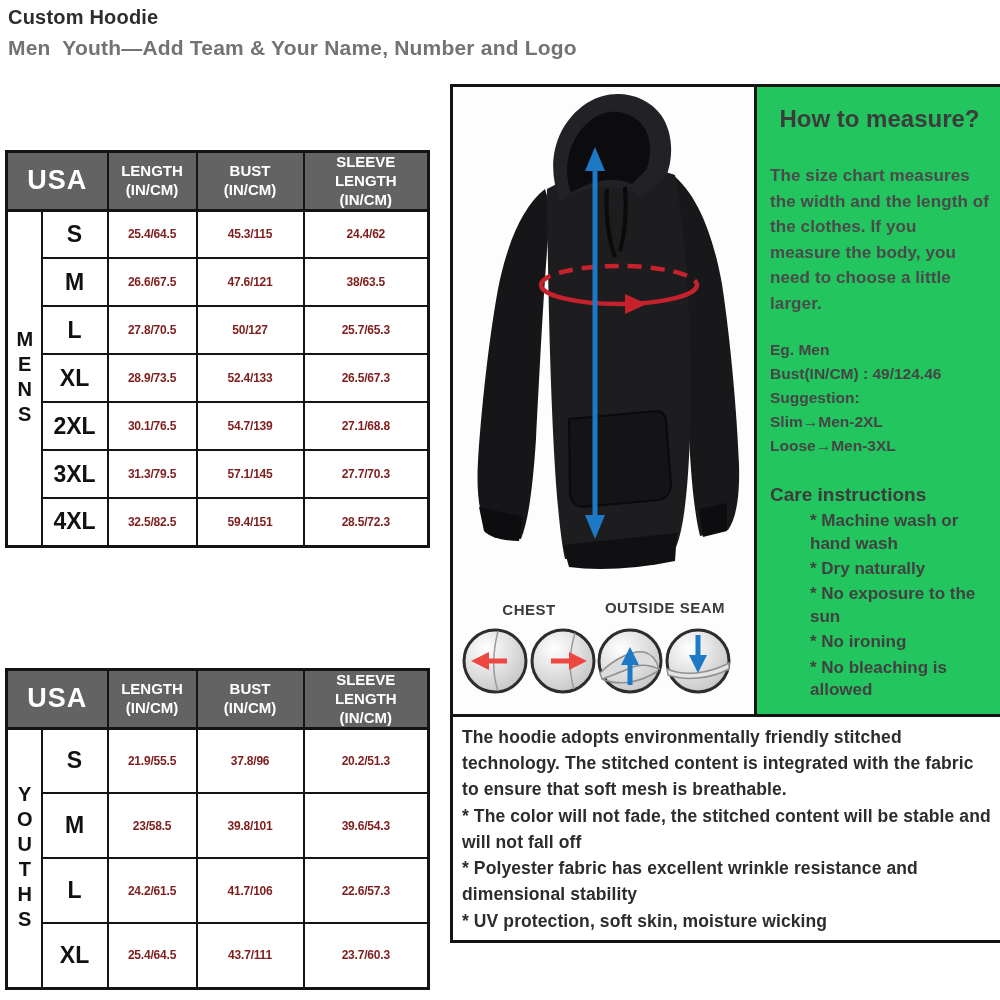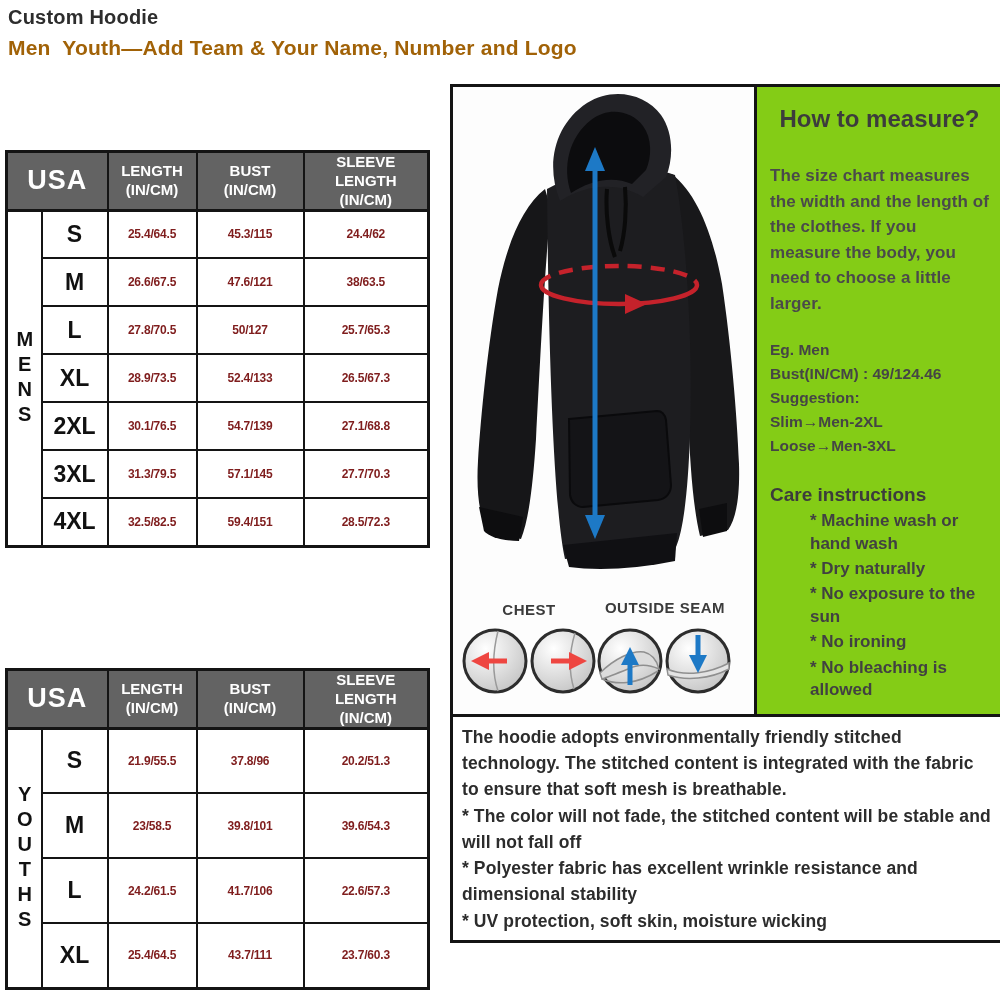--- a/index.html
+++ b/index.html
@@ -3,21 +3,21 @@
 <meta charset="utf-8">
 <style>
   * { margin:0; padding:0; box-sizing:border-box; }
   html,body { width:1000px; height:1000px; background:#fff;
               font-family:"Liberation Sans", sans-serif; color:#2e2e2e; }
   .page { position:relative; width:1000px; height:1000px; overflow:hidden; background:#fff; }
 
   
   .title-block { position:absolute; left:8px; top:6px; }
   .title { font-size:20px; font-weight:bold; color:#2d2d2d; letter-spacing:.2px; }
-  .subtitle { font-size:21px; font-weight:bold; color:#a16207; margin-top:7px; white-space:pre-wrap; letter-spacing:.2px; }
+  .subtitle { font-size:21px; font-weight:bold; color:#737373; margin-top:7px; white-space:pre-wrap; letter-spacing:.2px; }
 
   
   table.size-table { position:absolute; left:5px; border-collapse:collapse; width:422px;
                      table-layout:fixed; background:#fff; border:3px solid #141414; }
   table.size-table.mens { top:150px; }
   table.size-table.youths { top:668px; }
   table.size-table col.c-grp  { width:35px; }
   table.size-table col.c-size { width:66px; }
   table.size-table col.c-len  { width:89px; }
   table.size-table col.c-bust { width:107px; }
@@ -42,21 +42,21 @@
   .hoodie-svg { position:absolute; left:4px; top:2px; }
 
   .diag-label { position:absolute; font-size:15px; font-weight:bold; color:#3b3b3b;
                 letter-spacing:.5px; text-align:center; }
   .chest-label { left:16px; top:514px; width:120px; }
   .seam-label  { left:142px; top:512px; width:140px; }
   .circle-icon { position:absolute; top:540px; }
   .ci-1 { left:8px; } .ci-2 { left:76px; } .ci-3 { left:143px; } .ci-4 { left:211px; }
 
   .measure-panel { position:absolute; left:301px; top:0; width:246px; height:627px;
-                   border-left:3px solid #141414; background:#84cc16; padding:10px 11px 0 13px; }
+                   border-left:3px solid #141414; background:#22c55e; padding:10px 11px 0 13px; }
   .mp-heading { font-size:24px; font-weight:bold; color:#3c3c3c; text-align:center; margin-top:8px; }
   .mp-body { font-size:17px; font-weight:bold; color:#4a4a4a; line-height:1.5; margin-top:30px; letter-spacing:.1px; }
   .mp-example { margin-top:22px; font-size:15.5px; font-weight:bold; color:#454545; line-height:1.55; }
   .mp-care-heading { margin-top:26px; font-size:19px; font-weight:bold; color:#3c3c3c; }
   .mp-care { font-size:17px; font-weight:bold; color:#414141; line-height:1.32; margin-top:4px;margin-left:40px; }
   .mp-care div { margin-top:3px; }
 
   
   .desc-box { position:absolute; left:450px; top:717px; width:550px; height:226px;
               border:3px solid #141414; border-right:none; border-top:none; background:#fff;

